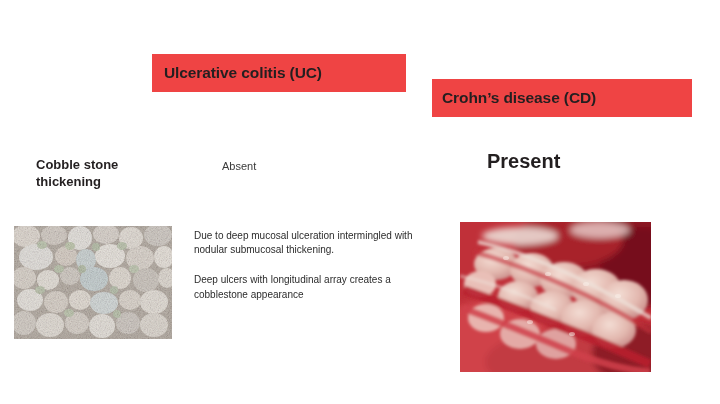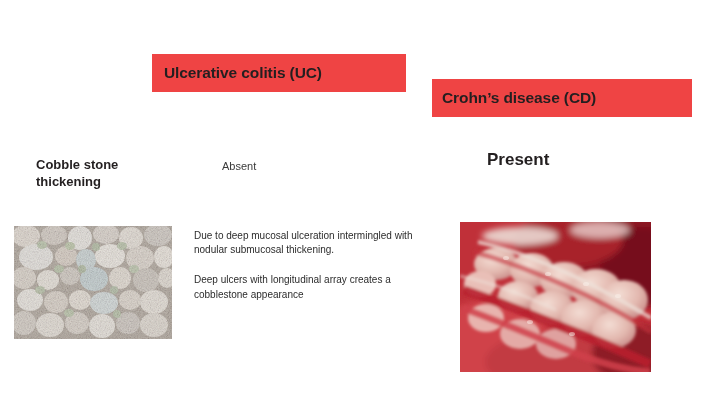--- a/index.html
+++ b/index.html
@@ -71,21 +71,21 @@
     top: 160px;
     font-size: 11px;
     font-weight: normal;
     color: #3a3a3a;
     white-space: nowrap;
   }
   #cd-value {
     position: absolute;
     left: 487px;
     top: 150px;
-    font-size: 17px;
+    font-size: 20px;
     font-weight: bold;
     color: #231f20;
     white-space: nowrap;
   }
 
   
   #uc-notes {
     position: absolute;
     left: 194px;
     top: 229px;

